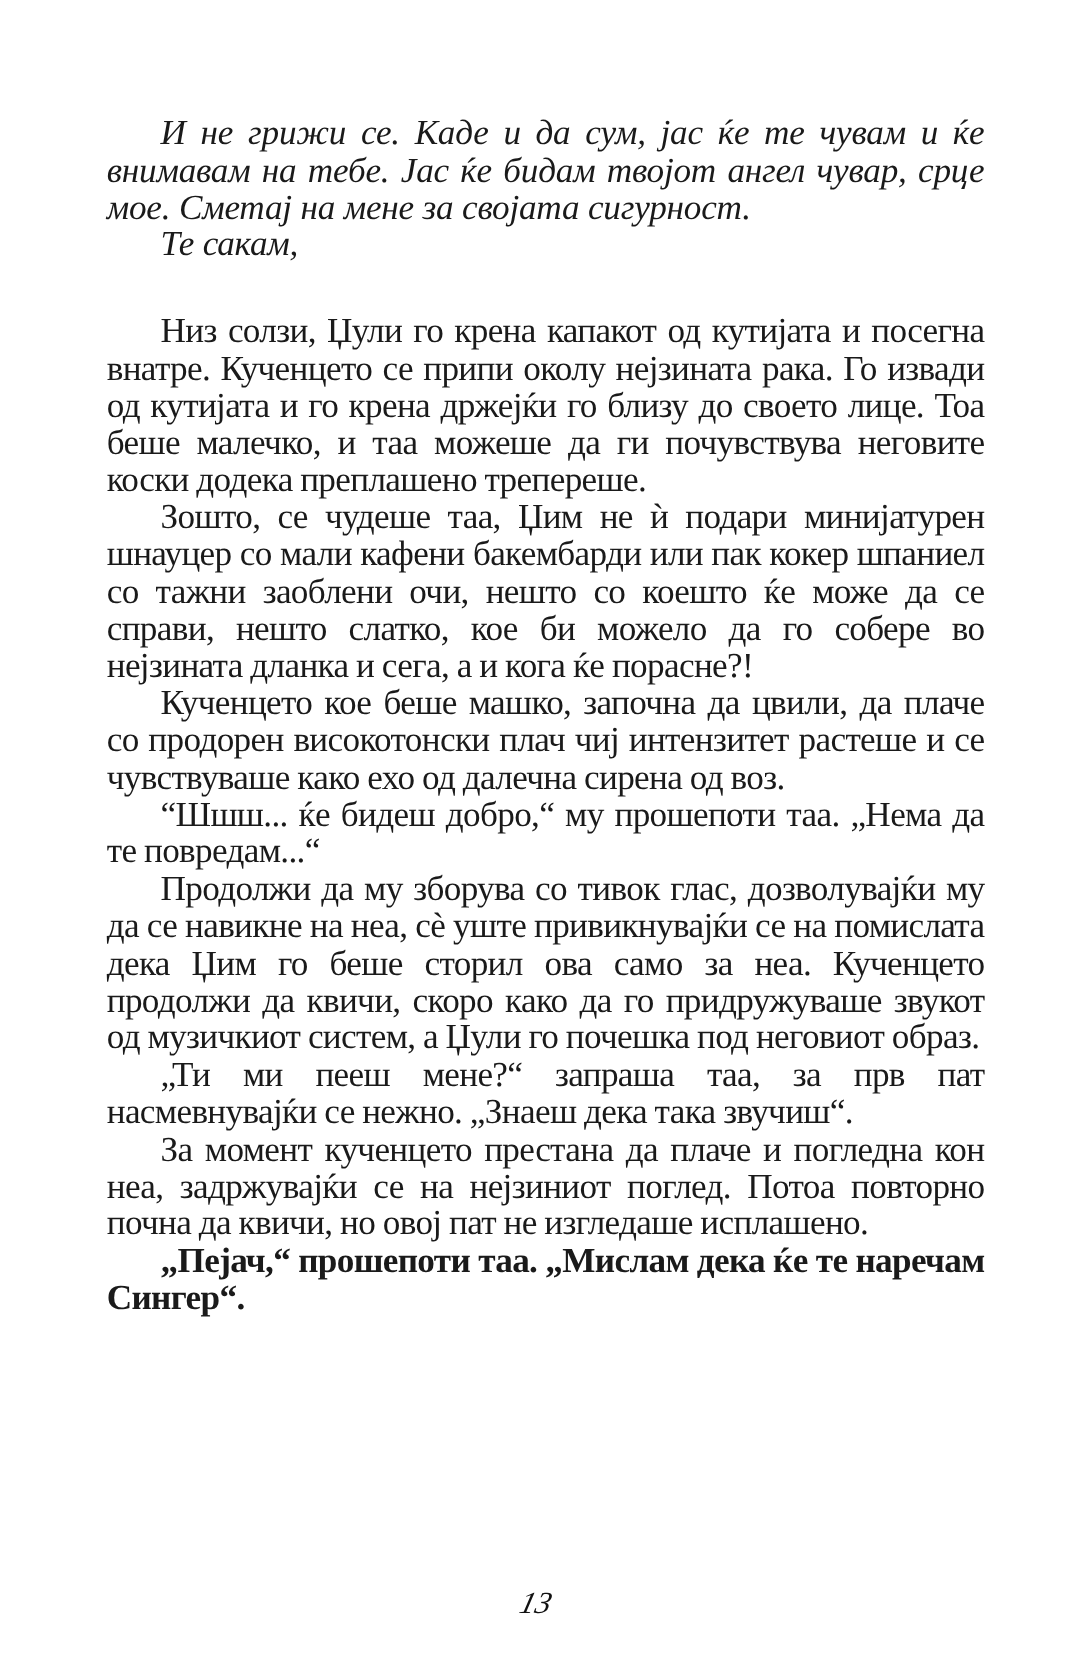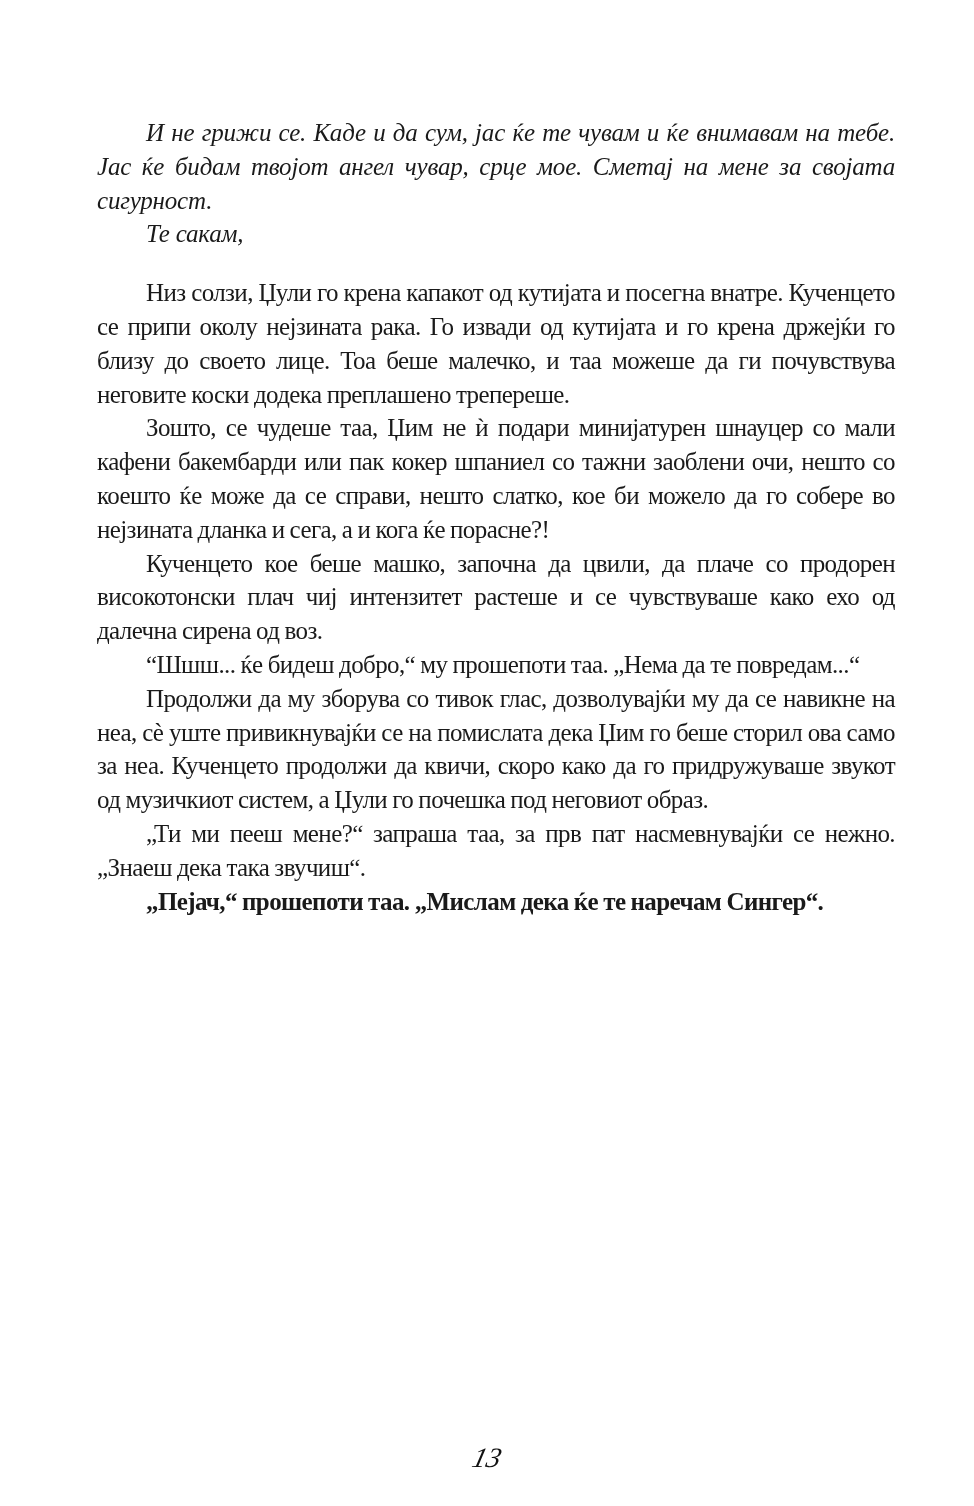--- a/index.html
+++ b/index.html
@@ -10,39 +10,39 @@
     body {
       width: 974px;
       height: 1506px;
       position: relative;
       overflow: hidden;
       color: #1a1a1a;
     }
     .page {
       position: absolute;
       left: 97px;
-      top: 116px;
+      top: 104px;
       width: 798px;
       font-family: "Liberation Serif", serif;
-      font-size: 25px;
+      font-size: 32px;
       line-height: 33.8px;
     }
     .letter p {
       margin: 0;
       text-indent: 49px;
       text-align: justify;
       font-style: italic;
       letter-spacing: -0.2px;
     }
     .letter .closing {
       text-indent: 0;
       padding-left: 49px;
     }
     .body-text {
-      margin-top: 25px;
+      margin-top: 45px;
     }
     .body-text p {
       margin: 0;
       text-indent: 49px;
       text-align: justify;
       letter-spacing: -0.6px;
       word-spacing: -0.5px;
     }
     .body-text p.last {
       text-align-last: left;
@@ -71,17 +71,18 @@
     <p class="closing">Те сакам,</p>
   </div>
 
   <div class="body-text">
     <p>Низ солзи, Џули го крена капакот од кутијата и посегна внатре. Кученцето се припи околу нејзината рака. Го извади од кутијата и го крена држејќи го близу до своето лице. Тоа беше малечко, и таа можеше да ги почувствува неговите коски додека преплашено трепереше.</p>
     <p>Зошто, се чудеше таа, Џим не ѝ подари минијатурен шнауцер со мали кафени бакембарди или пак кокер шпаниел со тажни заоблени очи, нешто со коешто ќе може да се справи, нешто слатко, кое би можело да го собере во нејзината дланка и сега, а и кога ќе порасне?!</p>
     <p>Кученцето кое беше машко, започна да цвили, да плаче со продорен високотонски плач чиј интензитет растеше и се чувствуваше како ехо од далечна сирена од воз.</p>
     <p>“Шшш... ќе бидеш добро,“ му прошепоти таа. „Нема да те повредам...“</p>
     <p>Продолжи да му зборува со тивок глас, дозволувајќи му да се навикне на неа, сѐ уште привикнувајќи се на помислата дека Џим го беше сторил ова само за неа. Кученцето продолжи да квичи, скоро како да го придружуваше звукот од музичкиот систем, а Џули го почешка под неговиот образ.</p>
     <p>„Ти ми пееш мене?“ запраша таа, за прв пат насмевнувајќи се нежно. „Знаеш дека така звучиш“.</p>
+    <p>За момент кученцето престана да плаче и погледна кон неа, задржувајќи се на нејзиниот поглед. Потоа повторно почна да квичи, но овој пат не изгледаше исплашено.</p>
     <p class="last">„Пејач,“ прошепоти таа. „Мислам дека ќе те наречам Сингер“.</p>
   </div>
 </div>
 
 <div class="page-number">13</div>
 
 </body></html>

